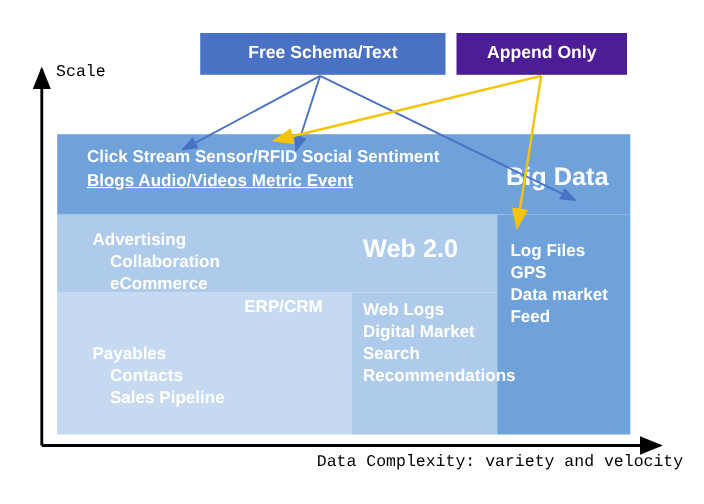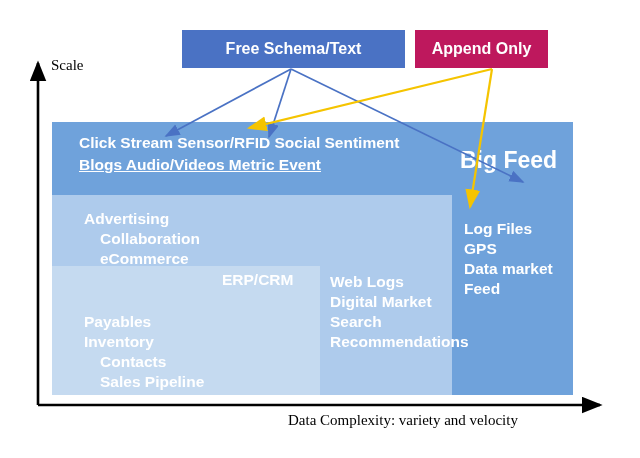--- a/index.html
+++ b/index.html
@@ -26,21 +26,21 @@
     top: 0;
     width: 640px;
     height: 458px;
     pointer-events: none;
   }
   .axis-label {
     position: absolute;
     font-size: 15px;
     color: #000000;
     white-space: nowrap;
-    font-family: Liberation Serif, serif;
+    font-family: Liberation Mono, monospace;
   }
   #scale-label {
     left: 51px;
     top: 57px;
   }
   #complexity-label {
     left: 288px;
     top: 412px;
   }
 
@@ -139,23 +139,23 @@
   #callout-free-schema {
     left: 182px;
     top: 30px;
     width: 223px;
     height: 38px;
     background: #4A72C4;
   }
   #callout-append-only {
     left: 415px;
     top: 30px;
-    width: 133px;
+    width: 155px;
     height: 38px;
-    background: #be185d;
+    background: #4c1d95;
   }
 
   .connector-svg {
     position: absolute;
     left: 0;
     top: 0;
     width: 640px;
     height: 458px;
     pointer-events: none;
   }
@@ -187,37 +187,37 @@
     <line x1="38" y1="405" x2="38" y2="63" stroke="#000000" stroke-width="2.6" marker-end="url(#arrow-black)"></line>
 
     <line x1="38" y1="405" x2="600" y2="405" stroke="#000000" stroke-width="2.6" marker-end="url(#arrow-black)"></line>
   </svg>
 
   <div class="axis-label" id="scale-label">Scale</div>
   <div class="axis-label" id="complexity-label">Data Complexity: variety and velocity</div>
 
   <div class="txt" id="bigdata-items-row1">Click Stream     Sensor/RFID   Social Sentiment</div>
   <div class="txt" id="bigdata-items-row2">Blogs Audio/Videos Metric Event</div>
-  <div class="txt heading" id="bigdata-title">Big Feed</div>
+  <div class="txt heading" id="bigdata-title">Big Data</div>
 
   <div class="txt col2" id="web20-items">
     <div>
       <div>Advertising</div>
     </div>
     <div>
       <div>Collaboration</div>
       <div>eCommerce</div>
     </div>
   </div>
+  <div class="txt heading" id="web20-title">Web 2.0</div>
 
   <div class="txt" id="erpcrm-title">ERP/CRM</div>
   <div class="txt col2" id="erp-items">
     <div>
       <div>Payables</div>
-      <div>Inventory</div>
     </div>
     <div>
       <div>Contacts</div>
       <div>Sales Pipeline</div>
     </div>
   </div>
 
   <div class="txt" id="web-items">
     <div>Web Logs</div>
     <div>Digital Market</div>

